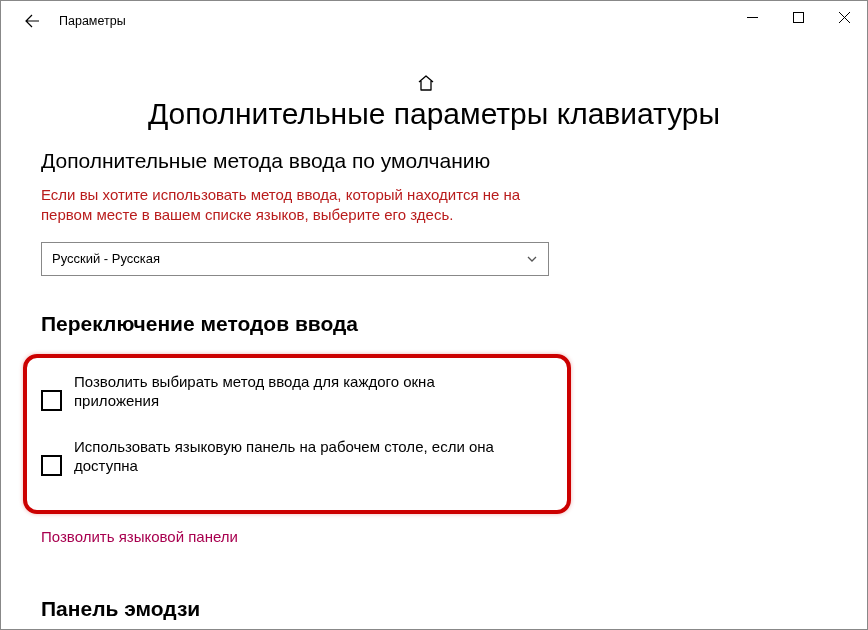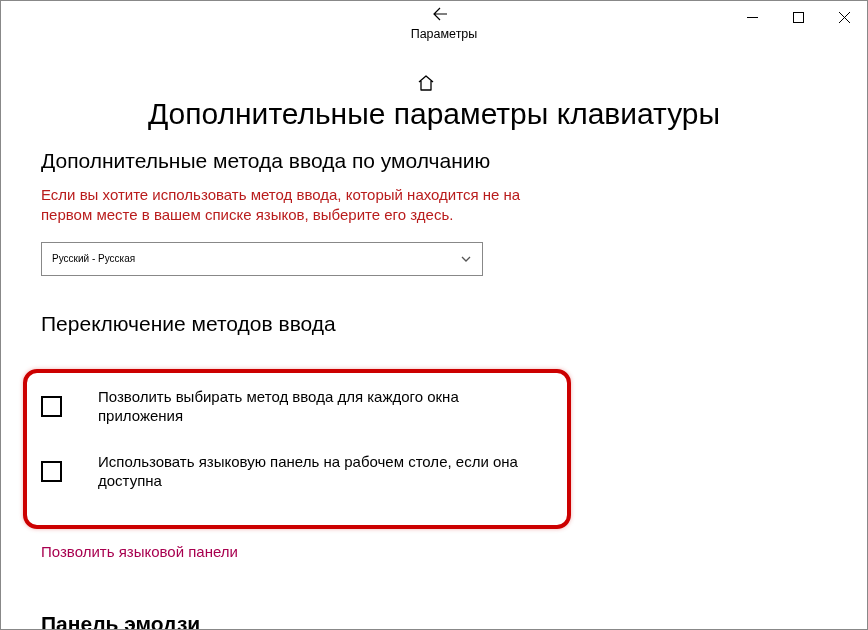--- a/index.html
+++ b/index.html
@@ -12,21 +12,20 @@
     position: relative;
     overflow: hidden;
   }
   .titlebar {
     height: 40px;
     display: flex;
     align-items: center;
     padding-left: 12px;
     font-size: 12.5px;
     color: #000;
-    flex-direction: column;
   }
   .titlebar .back-btn {
     width: 38px; height: 38px;
     display: flex; align-items: center; justify-content: center;
     cursor: default;
   }
   .titlebar .title {
     margin-left: 8px;
   }
   .win-controls {
@@ -64,50 +63,49 @@
     margin-bottom: 12px;
   }
   .desc {
     font-size: 15px;
     line-height: 1.35;
     color: #b91c1c;
     max-width: 500px;
     margin-bottom: 16px;
   }
   .dropdown {
-    width: 442px;
+    width: 508px;
     height: 34px;
     border: 1px solid #888;
     display: flex;
     align-items: center;
     justify-content: space-between;
     padding: 0 10px;
-    font-size: 10px;
+    font-size: 13px;
     background: #fff;
     margin-bottom: 36px;
   }
   .section-title2 {
     font-size: 21px;
-    font-weight: 400;
-    margin-bottom: 33px;
+    font-weight: 700;
+    margin-bottom: 18px;
   }
   .highlight-box {
     border: 4px solid #cc0000;
     border-radius: 14px;
     padding: 14px 14px 14px 14px;
     margin-left: -18px;
     width: 548px;
     box-shadow: 0 0 4px rgba(204,0,0,0.3);
     margin-bottom: 14px;
   }
   .checkbox-row {
     display: flex;
-    align-items: center;
+    align-items: flex-end;
     margin-bottom: 26px;
-    gap: 24px;
   }
   .checkbox-row:last-child { margin-bottom: 20px; }
   .checkbox {
     width: 21px; height: 21px;
     border: 2px solid #000;
     flex-shrink: 0;
     margin-right: 12px;
     margin-top: 1px;
   }
   .checkbox-label {

